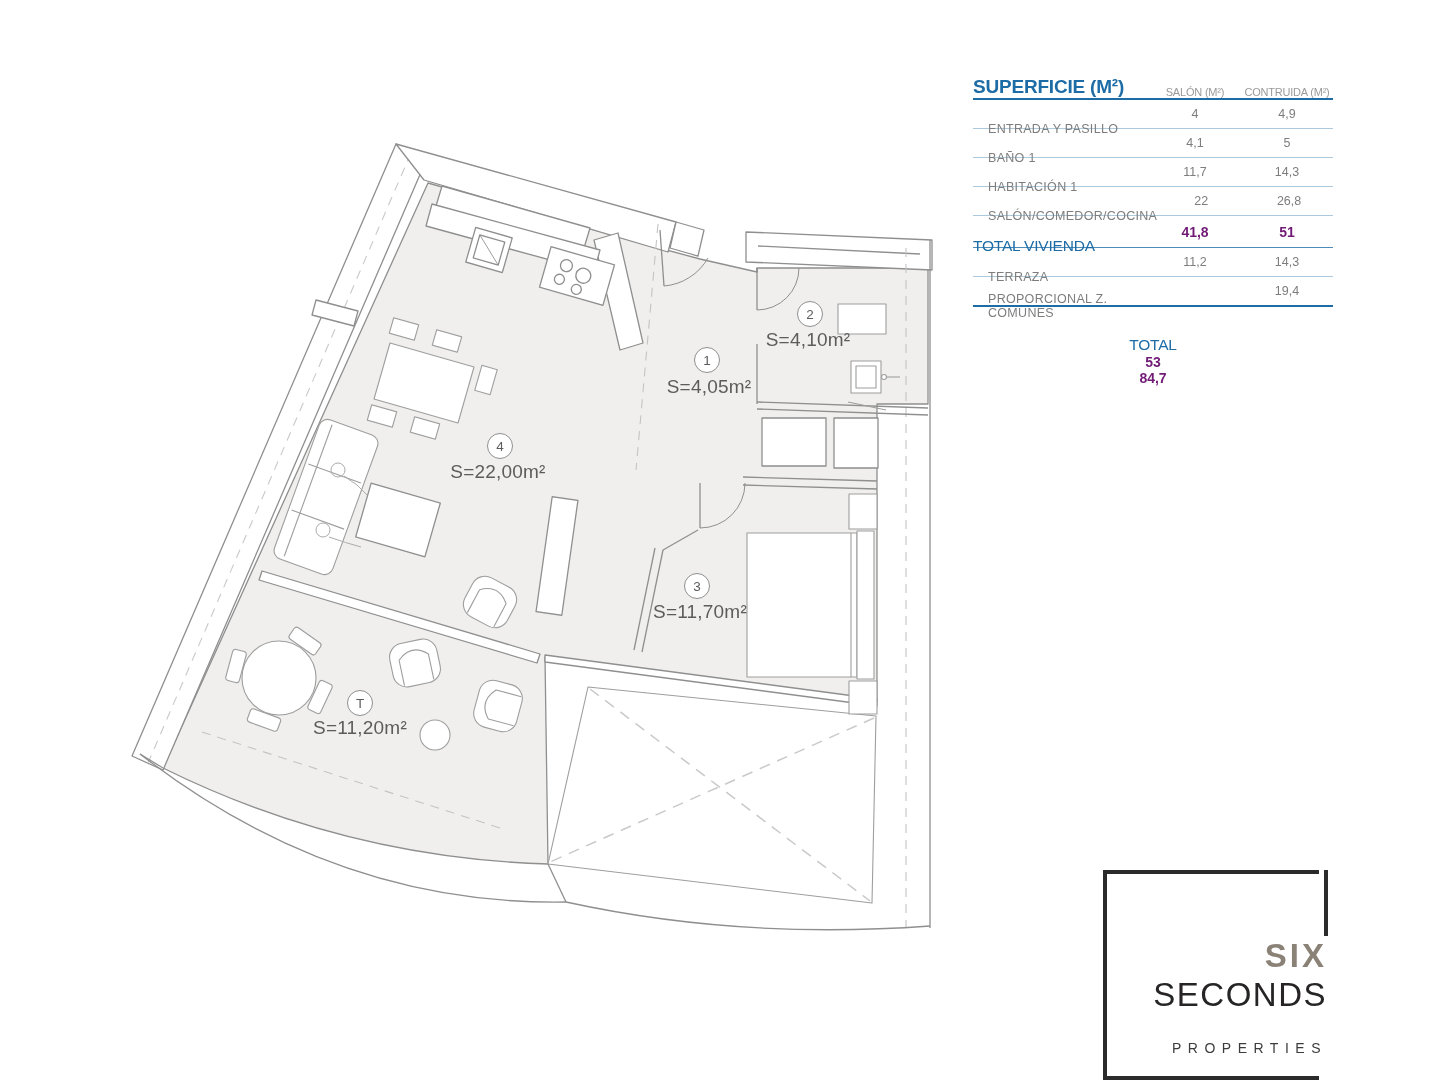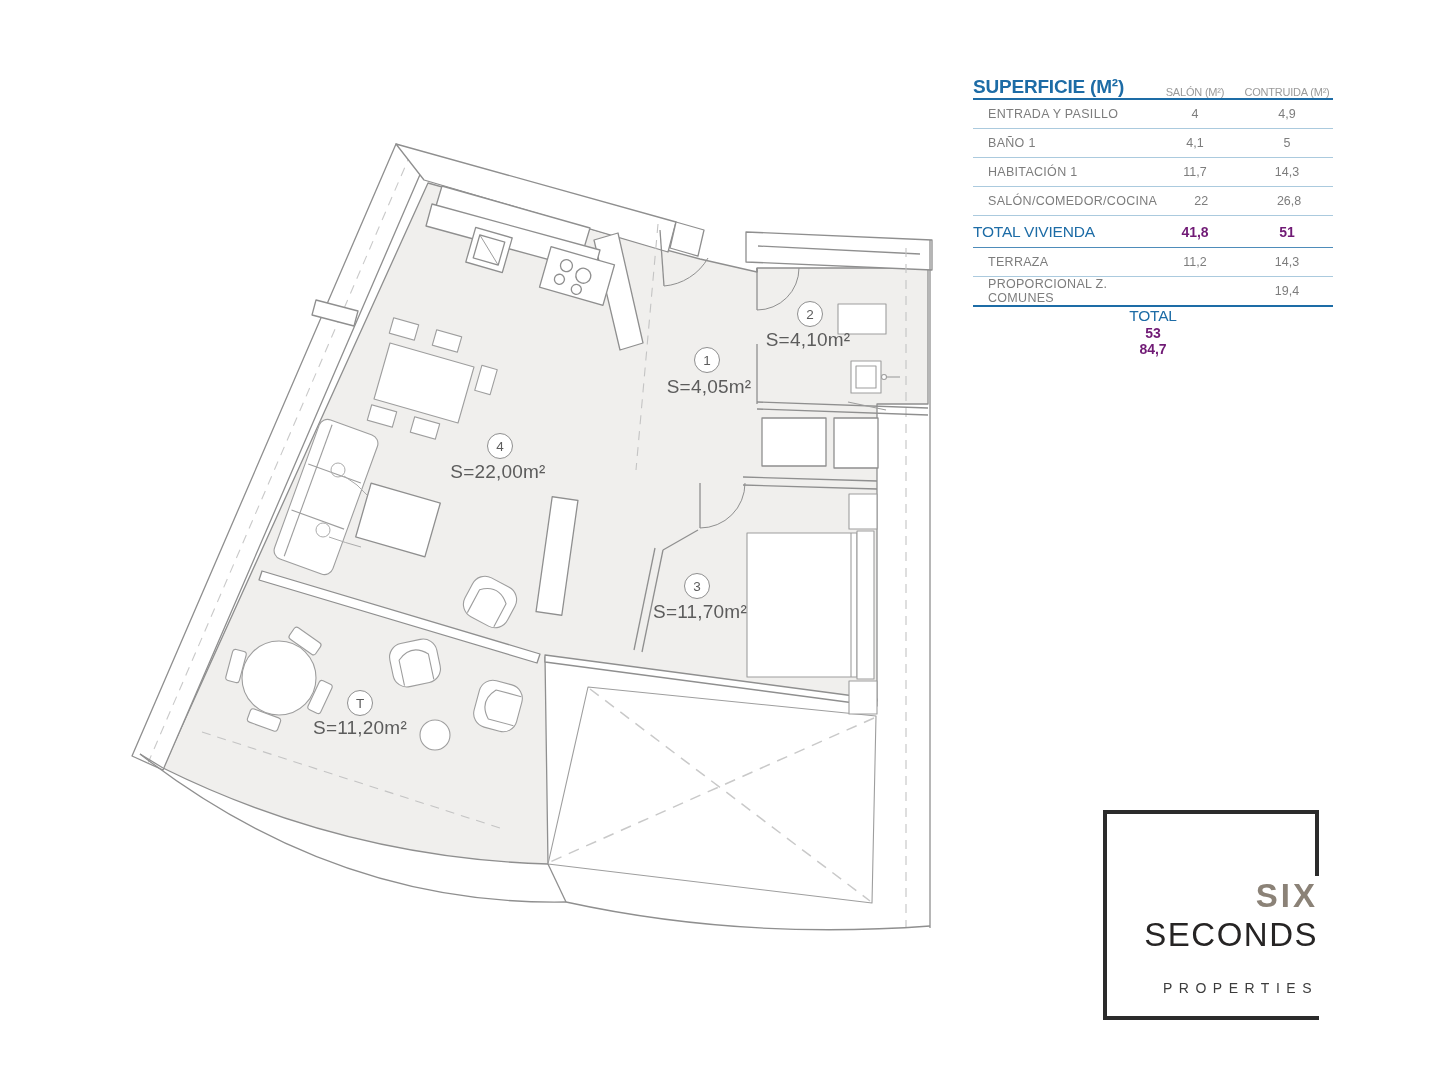--- a/index.html
+++ b/index.html
@@ -16,31 +16,31 @@
   .room-area{
     width:130px;text-align:center;color:#5c5c5c;font-size:19px;letter-spacing:0.2px;
   }
 
   
   #surface-table{left:973px;top:76px;width:360px;}
   .tbl-head{display:flex;align-items:flex-end;border-bottom:2px solid #1d6ca6;}
   .tbl-title{flex:1;font-size:19px;font-weight:bold;color:#1d6ca6;letter-spacing:-0.2px;}
   .tbl-col{width:92px;text-align:center;font-size:11px;color:#9a9a9a;letter-spacing:-0.2px;}
   .trow{display:flex;align-items:center;height:28px;border-bottom:1px solid #abcade;}
-  .trow .lbl{flex:1;font-size:12.5px;color:#7d7d7d;padding-left:15px;letter-spacing:0.3px;}
+  .trow .lbl{flex:1;font-size:12.5px;color:#7d7d7d;padding-left:15px;letter-spacing:0.3px;margin-top:29px;}
   .trow .c1,.trow .c2{width:92px;text-align:center;font-size:12.5px;color:#7d7d7d;}
   .trow.total{height:31px;}
   .trow.total .lbl{padding-left:0;font-size:15.5px;font-weight:normal;color:#1d6ca6;letter-spacing:-0.2px;}
   .trow.total .c1,.trow.total .c2{font-size:14px;font-weight:bold;color:#701a75;}
   .trow.b-strong{border-bottom:1.5px solid #4e8cba;}
   .trow.b-accent{border-bottom:2px solid #1d6ca6;}
   .trow.no-border{border-bottom:none;flex-direction:column;}
 
   
-  #logo{left:1103px;top:810px;width:216px;height:210px;}
+  #logo{left:1103px;top:870px;width:216px;height:210px;padding-left:9px;}
   .frame{background:#2b2b2b;position:absolute;}
   .logo-six{position:absolute;right:1px;top:67px;font-size:33px;font-weight:bold;
     color:#8b8277;letter-spacing:3px;}
   .logo-seconds{position:absolute;right:1px;top:106px;font-size:33px;font-weight:normal;
     color:#262424;letter-spacing:1.5px;}
   .logo-properties{position:absolute;right:1px;top:170px;font-size:14px;
     color:#3c3c3c;letter-spacing:6.5px;}
 </style>
 </head>
 <body>

